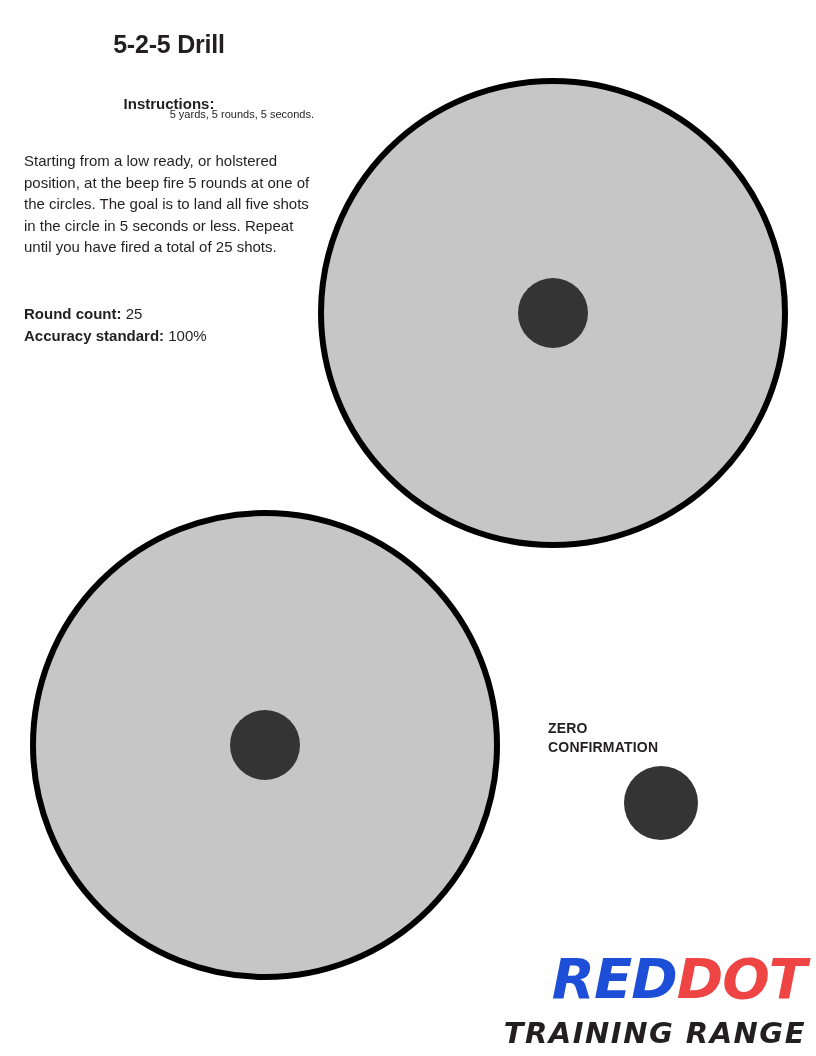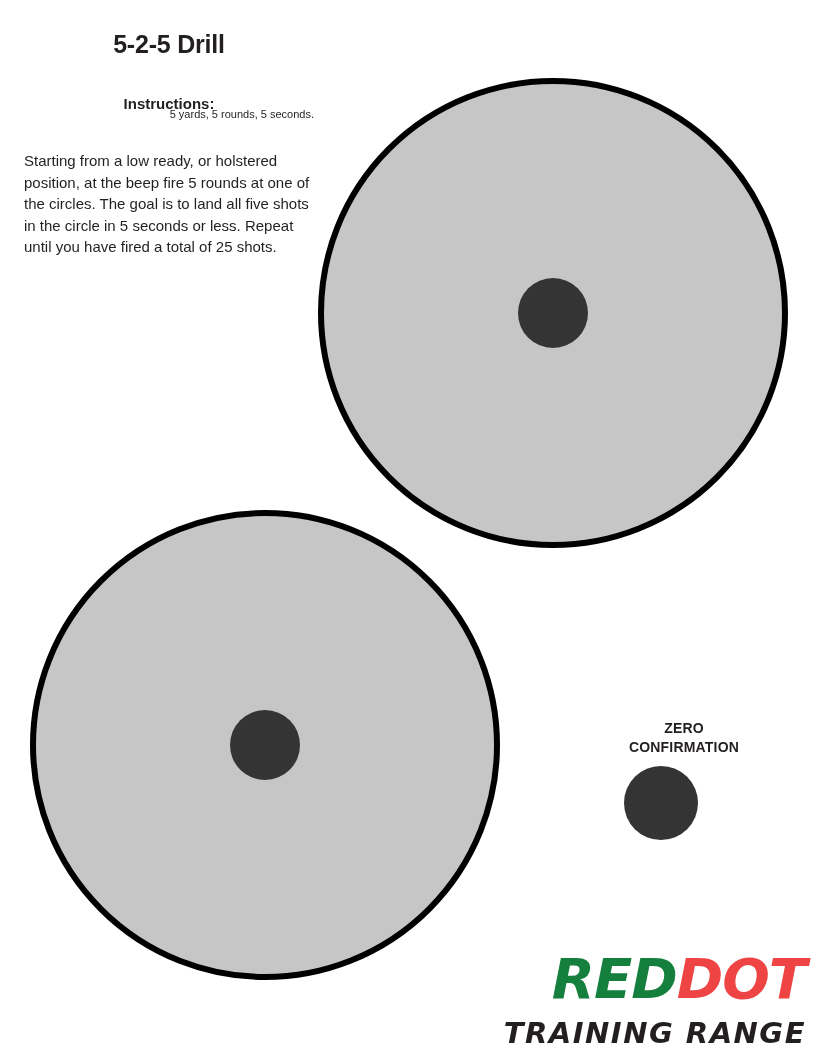--- a/index.html
+++ b/index.html
@@ -104,24 +104,23 @@
     height: 470px;
   }
   #target-bottom .bull {
     width: 70px;
     height: 70px;
   }
 
   
   #zero-label {
     position: absolute;
-    left: 592px;
+    left: 548px;
     top: 719px;
     width: 184px;
-    text-align: center;
     font-size: 14px;
     font-weight: bold;
     line-height: 19px;
     letter-spacing: 0.2px;
   }
   #zero-dot {
     position: absolute;
     left: 624px;
     top: 766px;
     width: 74px;
@@ -139,21 +138,21 @@
     line-height: 1;
   }
   #logo-top {
     font-family: "DejaVu Sans", sans-serif;
     font-size: 56px;
     font-weight: bold;
     font-style: italic;
     letter-spacing: -1px;
     white-space: nowrap;
   }
-  #logo-red { color: #15803d; margin-top: 24px; }
+  #logo-red { color: #1d4ed8; margin-top: 24px; }
   #logo-dot { color: #ef4444; }
   #logo-bottom {
     font-family: "DejaVu Sans", sans-serif;
     font-size: 29px;
     font-weight: bold;
     font-style: italic;
     letter-spacing: 1.5px;
     color: #231f20;
     white-space: nowrap;
     margin-top: 12px;
@@ -162,20 +161,28 @@
 </head>
 <body>
 
 <div id="title">5-2-5 Drill</div>
 
 <div id="instructions-heading">Instructions:</div>
 <div id="instructions-sub">5 yards, 5 rounds, 5 seconds.</div>
 <div id="instructions-body">Starting from a low ready, or holstered position, at the beep fire 5 rounds at one of the circles. The goal is to land all five shots in the circle in 5 seconds or less. Repeat until you have fired a total of 25 shots.</div>
 
 <div id="stats">
+  <div>
+    <span class="stat-label">Round count:</span>
+    <span>25</span>
+  </div>
+  <div>
+    <span class="stat-label">Accuracy standard:</span>
+    <span>100%</span>
+  </div>
 </div>
 
 <div class="target" id="target-top">
   <div class="bull"></div>
 </div>
 
 <div class="target" id="target-bottom">
   <div class="bull"></div>
 </div>
 

